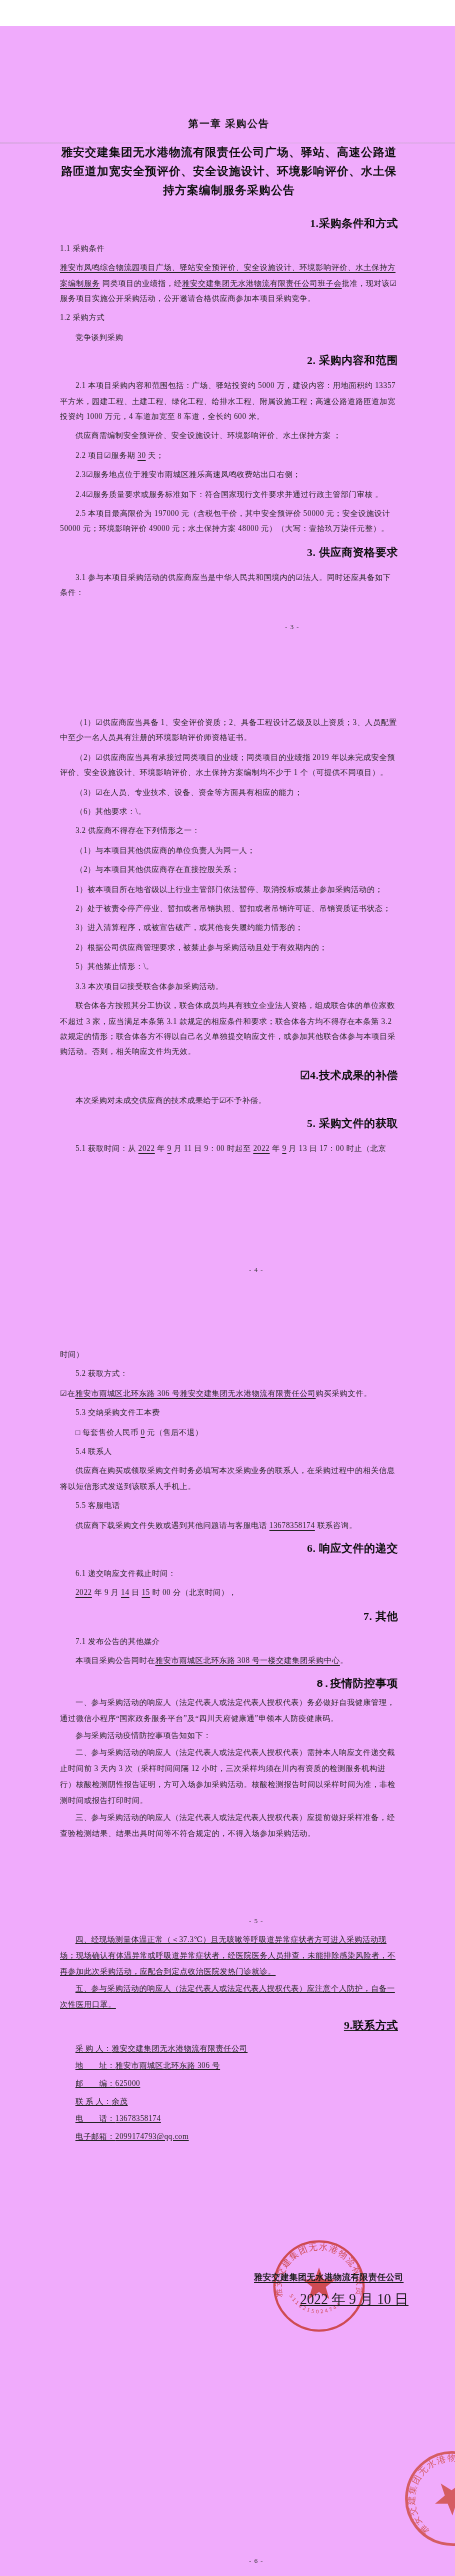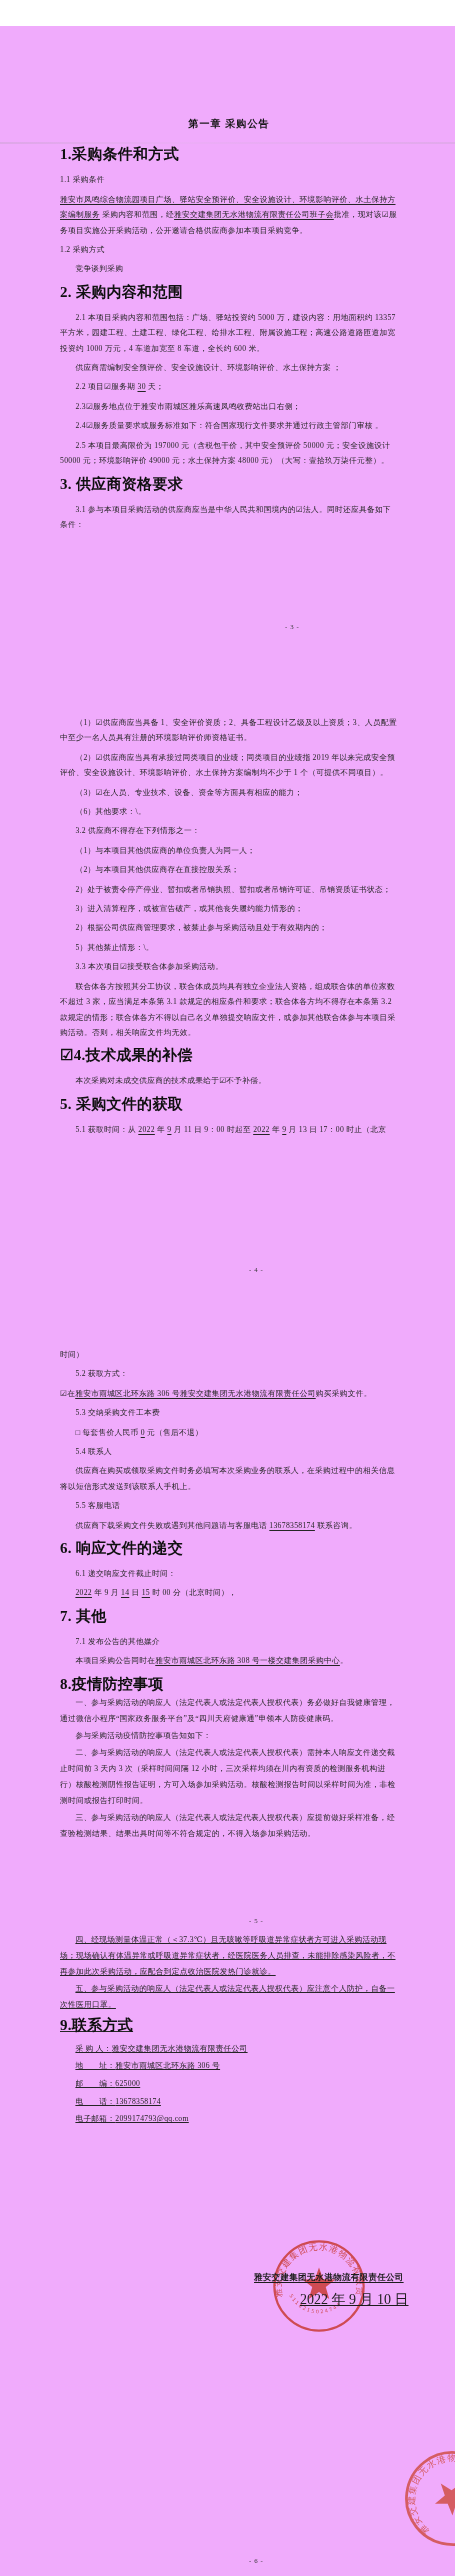--- a/index.html
+++ b/index.html
@@ -4,21 +4,21 @@
 <style>
   html,body{margin:0;padding:0;background:#ffffff;}
   .scan{
     position:relative;width:456px;height:2576px;background:#f0abfc;overflow:hidden;
     font-family:"Liberation Serif","DejaVu Serif",serif;color:#262626;margin-top:26px;
   }
   .page{position:absolute;left:60px;width:338px;font-size:7.7px;line-height:15.4px;letter-spacing:0.3px;}
   p,h1,h2{margin:0;padding:0;font-weight:normal;}
   .chapter{text-align:center;font-size:10px;font-weight:bold;color:#161616;letter-spacing:1.1px;}
   .main-title{text-align:center;font-size:11.4px;line-height:19px;font-weight:bold;color:#111;margin-top:11.4px;letter-spacing:0.6px;}
-  .h{font-size:15px;font-weight:bold;color:#101010;line-height:13.7px;margin:9px 0 10.3px;letter-spacing:0.3px;}
+  .h{font-size:11px;font-weight:bold;color:#101010;line-height:13.7px;margin:9px 0 10.3px;letter-spacing:0.3px;text-align:right;}
   .para{margin:4px 0;}
   .ind{text-indent:2em;}
   .tight{margin:1.1px 0;line-height:16px;}
   .u{text-decoration:underline;text-underline-offset:2.3px;}
   .page-number{position:absolute;font-size:6.8px;color:#3a3a3a;letter-spacing:0.6px;}
   .streak{position:absolute;left:0;top:116px;width:100%;height:1.7px;
     background:linear-gradient(90deg,rgba(150,150,150,.45),rgba(190,190,190,.15) 40%,rgba(160,160,160,.4));opacity:.45;}
   .contact-row{margin:2.3px 0;}
   .clabel{color:#262626;}
   .sig-company{position:absolute;top:2246px;left:254px;width:139px;font-size:8.5px;font-weight:bold;
@@ -30,24 +30,25 @@
 </style>
 </head>
 <body>
 
 <div class="scan">
 
   <div class="streak"></div>
 
   <div class="page" style="top:90px;">
     <h1 class="chapter">第一章 采购公告</h1>
+    <h1 class="main-title">雅安交建集团无水港物流有限责任公司广场、驿站、高速公路道路匝道加宽安全预评价、安全设施设计、环境影响评价、水土保持方案编制服务采购公告</h1>
 
     <h2 class="h" style="margin-top:17px;">1.采购条件和方式</h2>
     <p class="para">1.1 采购条件</p>
-    <p class="para"><span class="u">雅安市凤鸣综合物流园项目广场、驿站安全预评价、安全设施设计、环境影响评价、水土保持方案编制服务</span><span> 采购内容和范围，经</span><span class="u">雅安交建集团无水港物流有限责任公司班子会</span><span>批准，现对该☑服务项目实施公开采购活动，公开邀请合格供应商参加本项目采购竞争。</span></p>
+    <p class="para"><span class="u">雅安市凤鸣综合物流园项目广场、驿站安全预评价、安全设施设计、环境影响评价、水土保持方案编制服务</span><span> 同类项目的业绩指，经</span><span class="u">雅安交建集团无水港物流有限责任公司班子会</span><span>批准，现对该☑服务项目实施公开采购活动，公开邀请合格供应商参加本项目采购竞争。</span></p>
     <p class="para">1.2 采购方式</p>
     <p class="para ind">竞争谈判采购</p>
 
     <h2 class="h">2. 采购内容和范围</h2>
     <p class="para ind">2.1 本项目采购内容和范围包括：广场、驿站投资约 5000 万，建设内容：用地面积约 13357 平方米，园建工程、土建工程、绿化工程、给排水工程、附属设施工程；高速公路道路匝道加宽投资约 1000 万元，4 车道加宽至 8 车道，全长约 600 米。</p>
     <p class="para ind">供应商需编制安全预评价、安全设施设计、环境影响评价、水土保持方案 ；</p>
     <p class="para ind"><span>2.2 项目☑服务期 </span><span class="u">30</span><span> 天；</span></p>
     <p class="para ind">2.3☑服务地点位于雅安市雨城区雅乐高速凤鸣收费站出口右侧；</p>
     <p class="para ind">2.4☑服务质量要求或服务标准如下：符合国家现行文件要求并通过行政主管部门审核 。</p>
     <p class="para ind">2.5 本项目最高限价为 197000 元（含税包干价，其中安全预评价 50000 元；安全设施设计 50000 元；环境影响评价 49000 元；水土保持方案 48000 元）（大写：壹拾玖万柒仟元整）。</p>
@@ -58,20 +59,21 @@
   <div class="page-number" style="top:597px;left:285px;">- 3 -</div>
 
   <div class="page" style="top:685px;">
     <p class="para ind">（1）☑供应商应当具备 1、安全评价资质；2、具备工程设计乙级及以上资质；3、人员配置中至少一名人员具有注册的环境影响评价师资格证书。</p>
     <p class="para ind">（2）☑供应商应当具有承接过同类项目的业绩；同类项目的业绩指 2019 年以来完成安全预评价、安全设施设计、环境影响评价、水土保持方案编制均不少于 1 个（可提供不同项目）。</p>
     <p class="para ind">（3）☑在人员、专业技术、设备、资金等方面具有相应的能力；</p>
     <p class="para ind">（6）其他要求：\。</p>
     <p class="para ind">3.2 供应商不得存在下列情形之一：</p>
     <p class="para ind">（1）与本项目其他供应商的单位负责人为同一人；</p>
     <p class="para ind">（2）与本项目其他供应商存在直接控股关系；</p>
+    <p class="para ind">1）被本项目所在地省级以上行业主管部门依法暂停、取消投标或禁止参加采购活动的；</p>
     <p class="para ind">2）处于被责令停产停业、暂扣或者吊销执照、暂扣或者吊销许可证、吊销资质证书状态；</p>
     <p class="para ind">3）进入清算程序，或被宣告破产，或其他丧失履约能力情形的；</p>
     <p class="para ind">2）根据公司供应商管理要求，被禁止参与采购活动且处于有效期内的；</p>
     <p class="para ind">5）其他禁止情形：\。</p>
     <p class="para ind">3.3 本次项目☑接受联合体参加采购活动。</p>
     <p class="para ind">联合体各方按照其分工协议，联合体成员均具有独立企业法人资格，组成联合体的单位家数不超过 3 家，应当满足本条第 3.1 款规定的相应条件和要求；联合体各方均不得存在本条第 3.2 款规定的情形；联合体各方不得以自己名义单独提交响应文件，或参加其他联合体参与本项目采购活动。否则，相关响应文件均无效。</p>
 
     <h2 class="h">☑4.技术成果的补偿</h2>
     <p class="para ind">本次采购对未成交供应商的技术成果给于☑不予补偿。</p>
 
@@ -92,41 +94,44 @@
     <p class="para ind"><span>供应商下载采购文件失败或遇到其他问题请与客服电话 </span><span class="u">13678358174</span><span> 联系咨询。</span></p>
 
     <h2 class="h">6. 响应文件的递交</h2>
     <p class="para ind">6.1 递交响应文件截止时间：</p>
     <p class="para ind"><span class="u">2022</span><span> 年 9 月 </span><span class="u">14</span><span> 日 </span><span class="u">15</span><span> 时 00 分（北京时间），</span></p>
 
     <h2 class="h">7. 其他</h2>
     <p class="para ind">7.1 发布公告的其他媒介</p>
     <p class="para ind"><span>本项目采购公告同时在</span><span class="u">雅安市雨城区北环东路 308 号一楼交建集团采购中心</span><span>。</span></p>
 
-    <h2 class="h" style="margin-bottom:3.4px;">8.疫情防控事项</h2>
+    <h2 class="h" style="margin-bottom:3.4px;font-family:Liberation Mono, monospace;">8.疫情防控事项</h2>
     <p class="para tight ind">一、参与采购活动的响应人（法定代表人或法定代表人授权代表）务必做好自我健康管理，通过微信小程序“国家政务服务平台”及“四川天府健康通”申领本人防疫健康码。</p>
     <p class="para tight ind">参与采购活动疫情防控事项告知如下：</p>
     <p class="para tight ind">二、参与采购活动的响应人（法定代表人或法定代表人授权代表）需持本人响应文件递交截止时间前 3 天内 3 次（采样时间间隔 12 小时，三次采样均须在川内有资质的检测服务机构进行）核酸检测阴性报告证明，方可入场参加采购活动。核酸检测报告时间以采样时间为准，非检测时间或报告打印时间。</p>
     <p class="para tight ind">三、参与采购活动的响应人（法定代表人或法定代表人授权代表）应提前做好采样准备，经查验检测结果、结果出具时间等不符合规定的，不得入场参加采购活动。</p>
   </div>
   <div class="page-number" style="top:1891px;left:249px;">- 5 -</div>
 
   <div class="page" style="top:1905px;text-decoration:underline;">
     <p class="para tight ind">四、经现场测量体温正常（＜37.3℃）且无咳嗽等呼吸道异常症状者方可进入采购活动现场；现场确认有体温异常或呼吸道异常症状者，经医院医务人员排查，未能排除感染风险者，不再参加此次采购活动，应配合到定点收治医院发热门诊就诊。</p>
     <p class="para tight ind">五、参与采购活动的响应人（法定代表人或法定代表人授权代表）应注意个人防护，自备一次性医用口罩。</p>
 
     <h2 class="h" style="margin:5.7px 0 8px;">9.联系方式</h2>
     <div class="contact-row ind">
       <span class="clabel">采 购 人：</span><span>雅安交建集团无水港物流有限责任公司</span>
     </div>
     <div class="contact-row ind">
       <span class="clabel">地　　址：</span><span>雅安市雨城区北环东路 306 号</span>
     </div>
     <div class="contact-row ind">
       <span class="clabel">邮　　编：</span><span>625000</span>
+    </div>
+    <div class="contact-row ind">
+      <span class="clabel">联 系 人：</span><span>余茂</span>
     </div>
     <div class="contact-row ind">
       <span class="clabel">电　　话：</span><span>13678358174</span>
     </div>
     <div class="contact-row ind">
       <span class="clabel">电子邮箱：</span><span>2099174793@qq.com</span>
     </div>
   </div>
 
   <div class="sig-company">雅安交建集团无水港物流有限责任公司</div>

